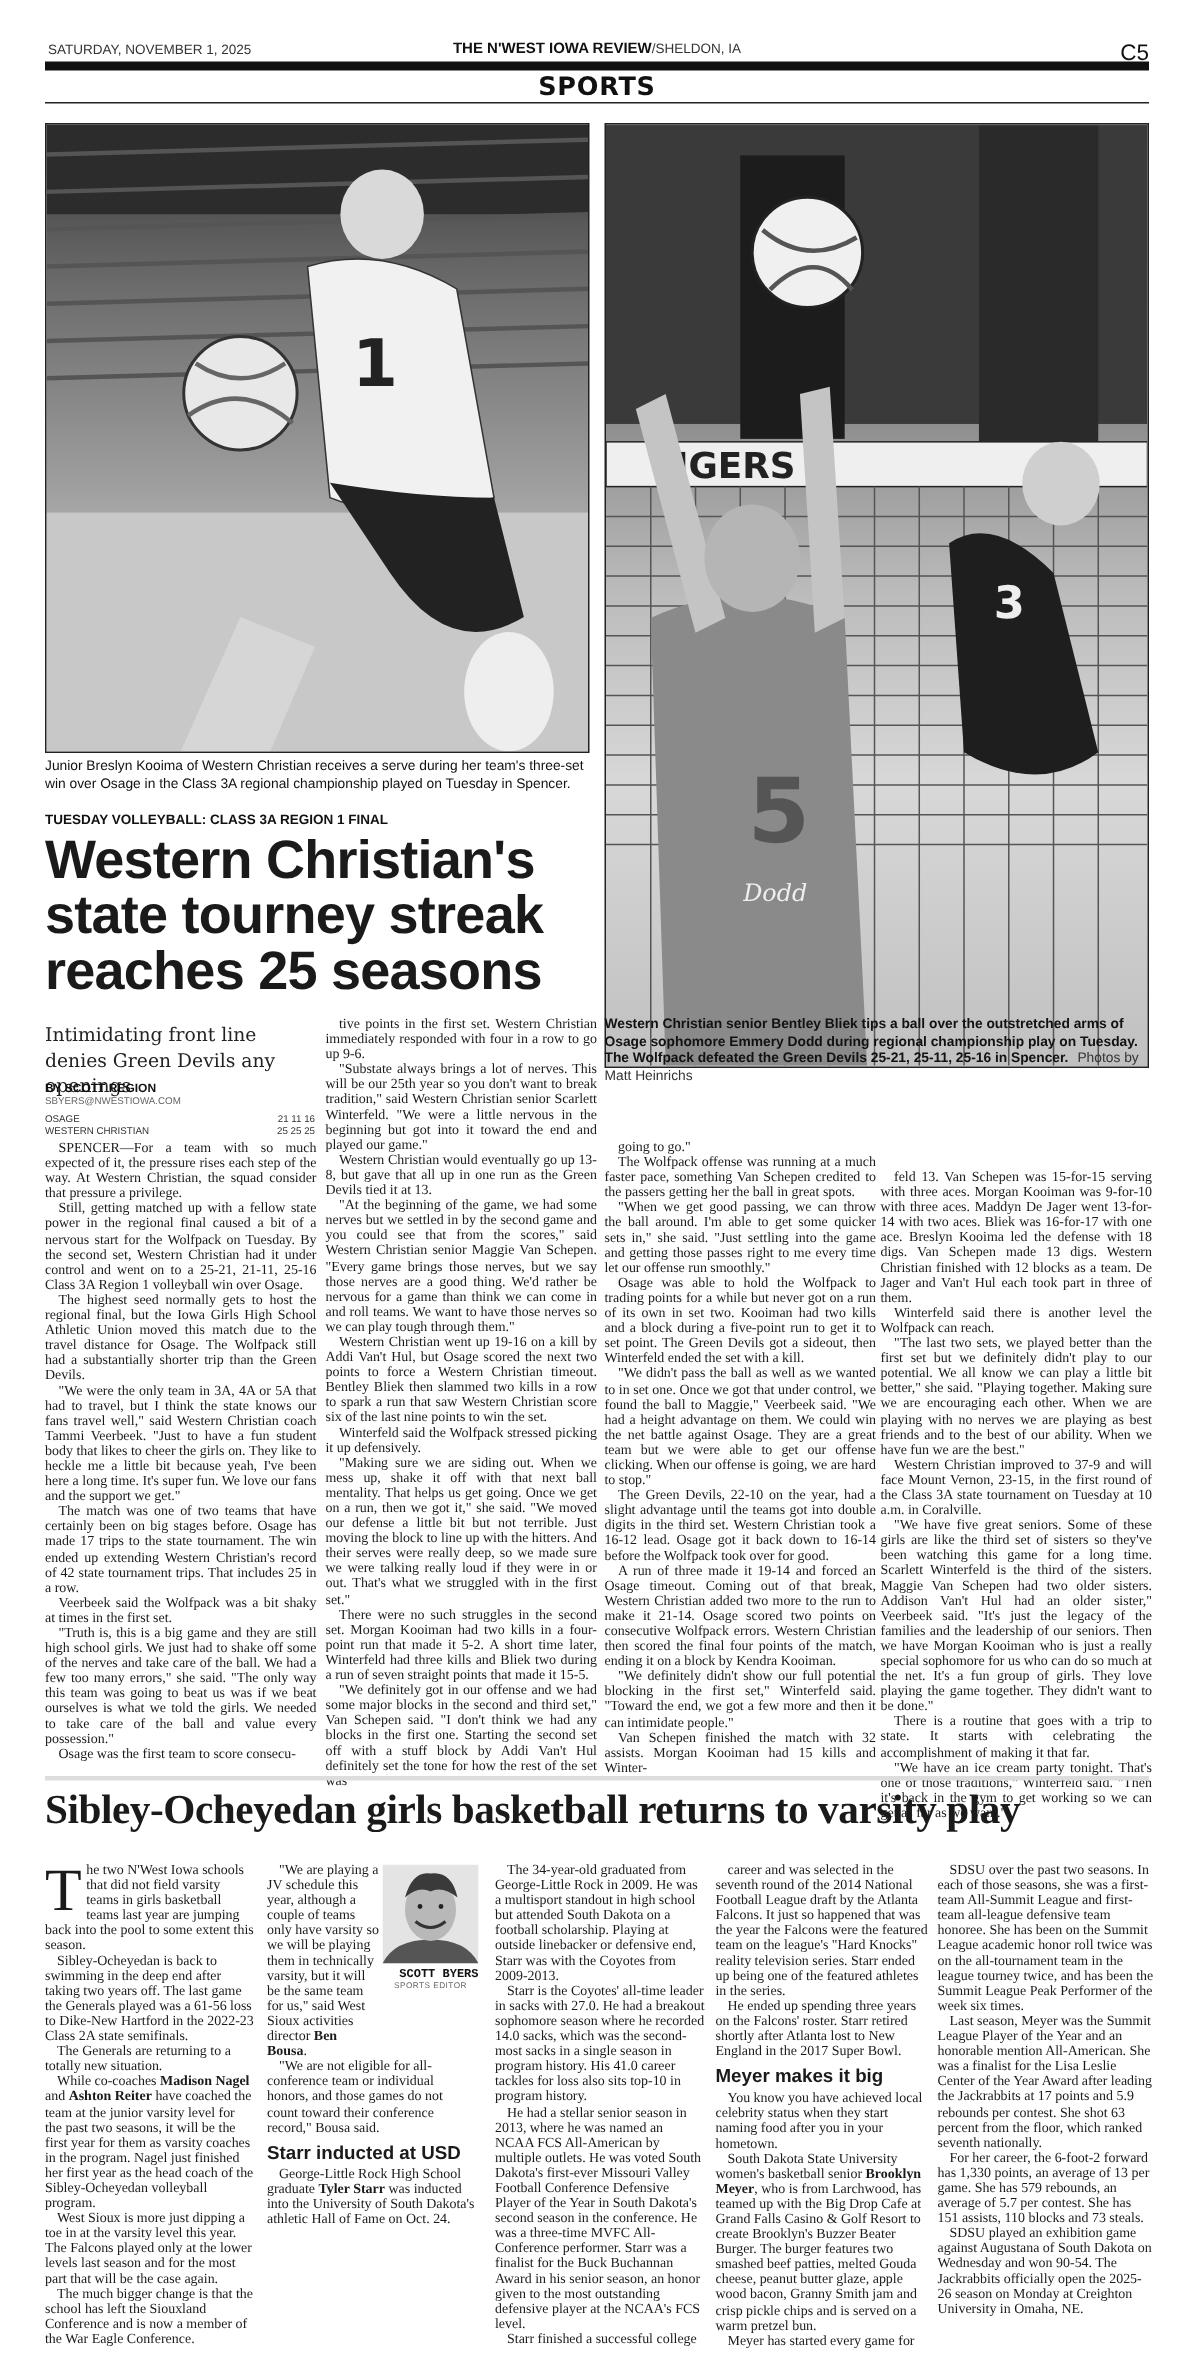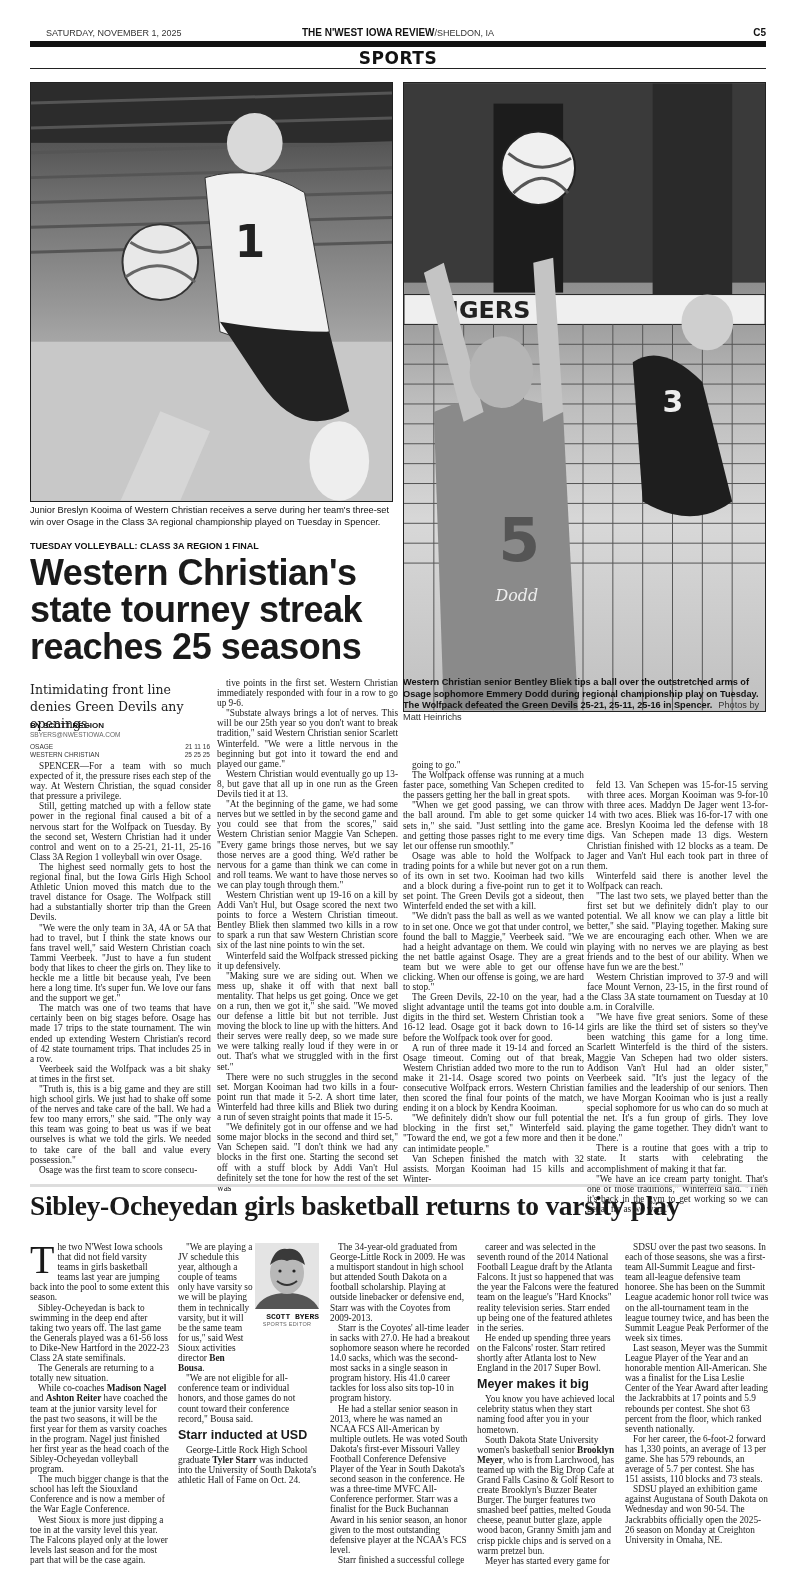--- a/index.html
+++ b/index.html
@@ -1,24 +1,24 @@
 <!DOCTYPE html>
 <html><head>
 <meta charset="utf-8">
 <style>
   * { box-sizing: border-box; margin: 0; padding: 0; }
   html, body { width: 799px; height: 1572px; background: #fff; overflow: hidden; }
   body { position: relative; font-family: "DejaVu Serif", serif; color: #1a1a1a; }
 
   .folio { position: absolute; left: 30px; top: 26px; width: 736px; height: 14px;
            font-family: "Liberation Sans", sans-serif; font-size: 9px; color: #333; }
-  .folio .date { position: absolute; left: 16px; top: 2px; }
+  .folio .date { position: absolute; left: 2px; top: 2px; }
   .folio .paper { position: absolute; left: 0; right: 0; top: 1px; text-align: center; }
   .folio .paper b { font-weight: 900; color: #111; font-size: 10px; }
-  .folio .page { position: absolute; right: 0; top: 1px; font-weight: 700; font-size: 10px; color: #111; }
+  .folio .page { position: absolute; right: 0; top: 1px; font-weight: 400; font-size: 15px; color: #111; }
   .topbar { position: absolute; left: 30px; top: 41px; width: 736px; height: 6px; background: #111; }
   .section { position: absolute; left: 30px; top: 48px; width: 736px; text-align: center;
              font-family: "DejaVu Sans", sans-serif; font-weight: 900; font-size: 17px; letter-spacing: 0.5px; color: #111; }
   .sectionrule { position: absolute; left: 30px; top: 68px; width: 736px; height: 1px; background: #222; }
 
   .photo { position: absolute; border: 1px solid #222; overflow: hidden; }
   .photo1 { left: 30px; top: 82px; width: 363px; height: 420px;
             background: linear-gradient(180deg,#3a3a3a 0%,#6a6a6a 25%,#9a9a9a 55%,#bdbdbd 75%,#d6d6d6 100%); }
   .photo2 { left: 403px; top: 82px; width: 363px; height: 630px;
             background: linear-gradient(180deg,#4a4a4a 0%,#8a8a8a 30%,#bcbcbc 50%,#d8d8d8 70%,#c0c0c0 100%); }
@@ -214,22 +214,22 @@
 
 <h2 class="h2">Sibley-Ocheyedan girls basketball returns to varsity play</h2>
 
 <div class="bcol b1">
   <span class="dropcap">T</span>
   <div>
       <p class="first">he two N'West Iowa schools that did not field varsity teams in girls basketball teams last year are jumping back into the pool to some extent this season.</p>
       <p>Sibley-Ocheyedan is back to swimming in the deep end after taking two years off. The last game the Generals played was a 61-56 loss to Dike-New Hartford in the 2022-23 Class 2A state semifinals.</p>
       <p>The Generals are returning to a totally new situation.</p>
       <p>While co-coaches <b class="n">Madison Nagel</b> and <b class="n">Ashton Reiter</b> have coached the team at the junior varsity level for the past two seasons, it will be the first year for them as varsity coaches in the program. Nagel just finished her first year as the head coach of the Sibley-Ocheyedan volleyball program.</p>
+      <p>West Sioux is more just dipping a toe in at the varsity level this year. The Falcons played only at the lower levels last season and for the most part that will be the case again.</p>
       <p>The much bigger change is that the school has left the Siouxland Conference and is now a member of the War Eagle Conference.</p>
-      <p>West Sioux is more just dipping a toe in at the varsity level this year. The Falcons played only at the lower levels last season and for the most part that will be the case again.</p>
     </div>
 </div>
 
 <div class="bcol b2">
   <div class="b2a">
       <p>"We are playing a JV schedule this year, although a couple of teams only have varsity so we will be playing them in technically varsity, but it will be the same team for us," said West Sioux activities director <b class="n">Ben Bousa</b>.</p>
     </div>
   <div>
       <p>"We are not eligible for all-conference team or individual honors, and those games do not count toward their conference record," Bousa said.</p>
     </div>

